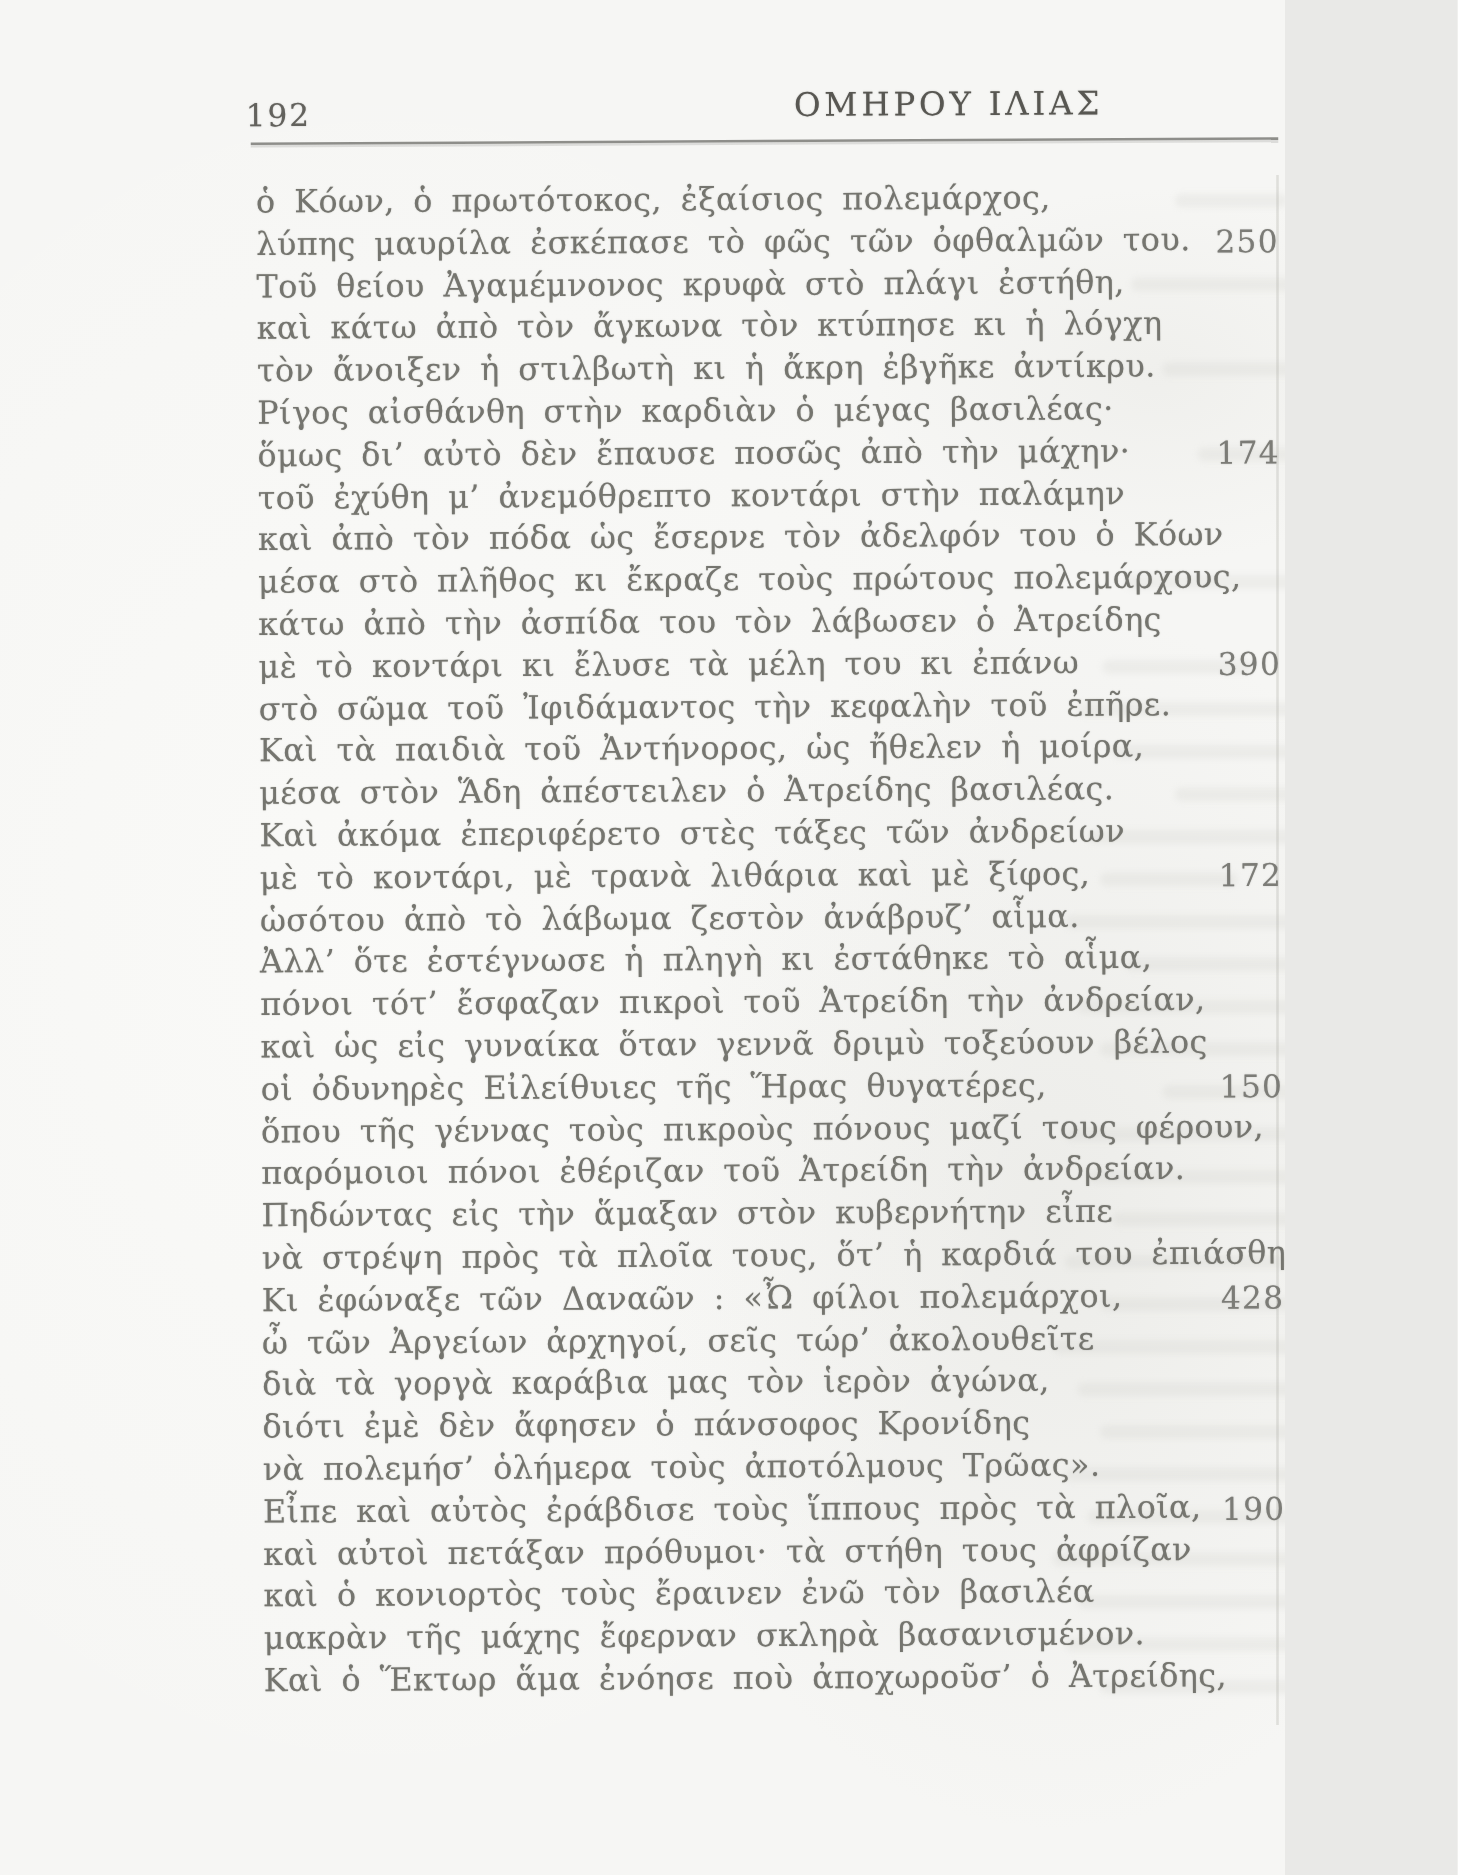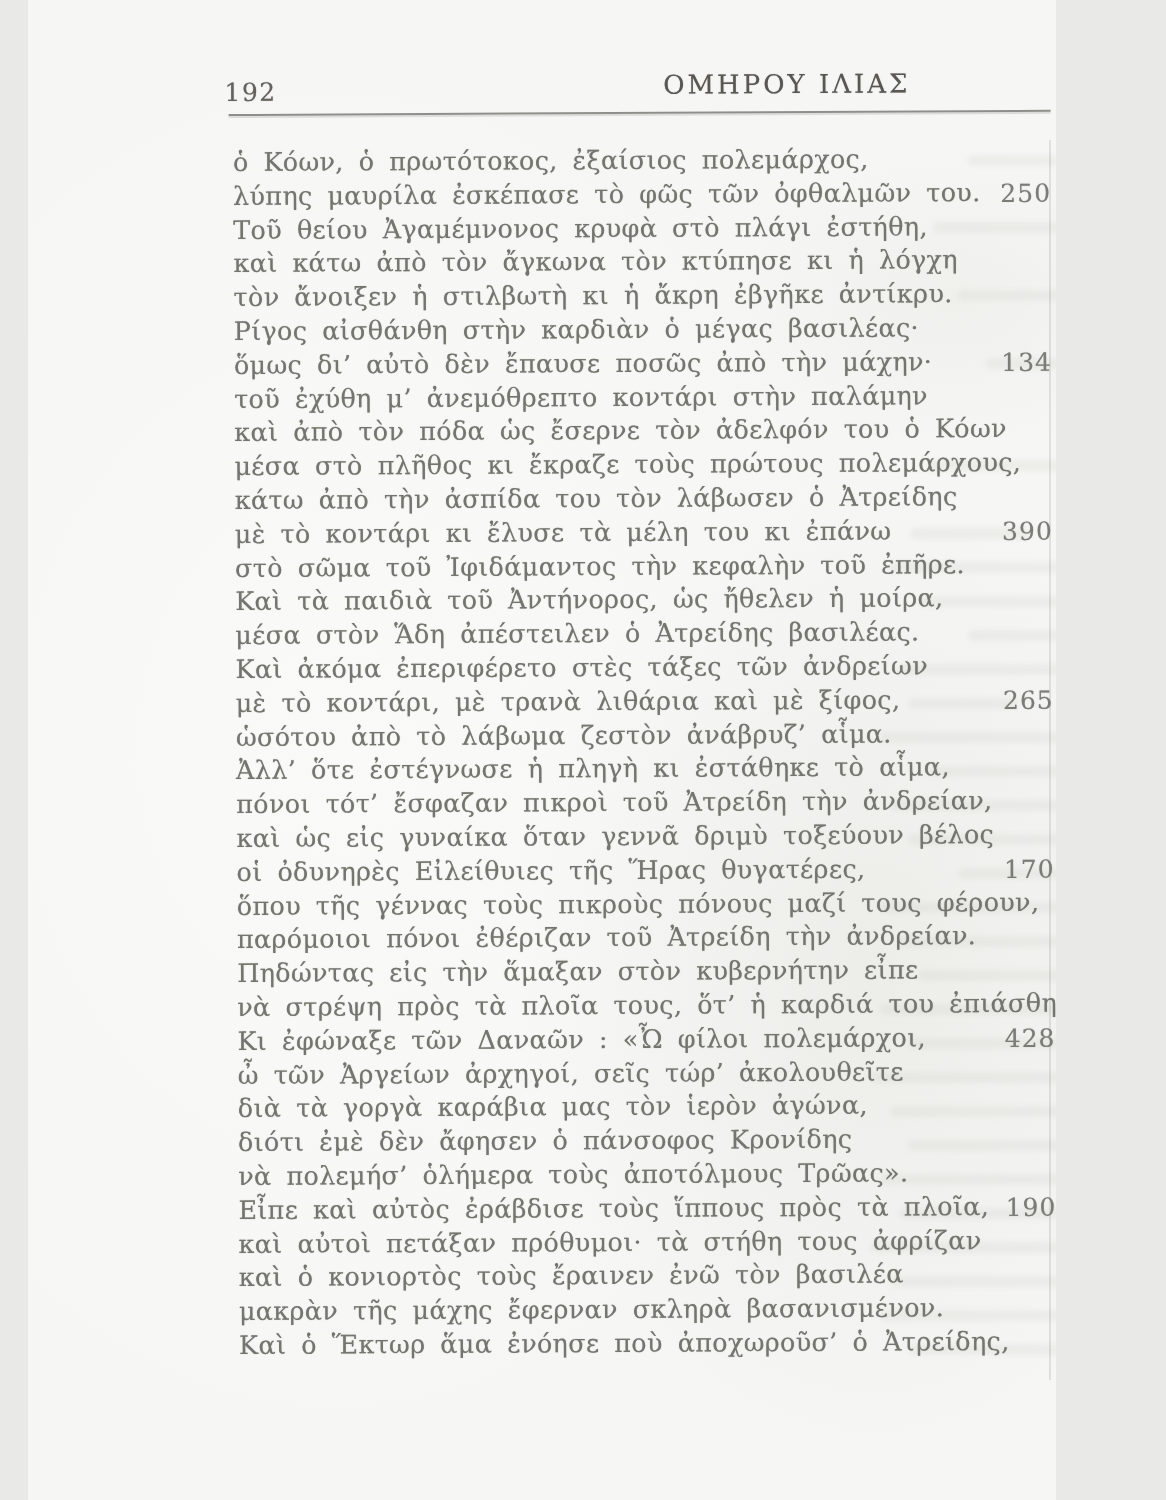--- a/index.html
+++ b/index.html
@@ -9,21 +9,20 @@
     position: relative;
     width: 1028px;
     height: 1500px;
     overflow: hidden;
     background-color: #f6f6f4;
     background-image:
       radial-gradient(ellipse 500px 700px at 82% 65%, rgba(214,214,208,0.30), rgba(214,214,208,0) 70%),
       radial-gradient(ellipse 300px 200px at 90% 20%, rgba(220,220,214,0.25), rgba(220,220,214,0) 75%),
       radial-gradient(ellipse 700px 900px at 30% 50%, rgba(252,252,250,0.6), rgba(252,252,250,0) 80%);
     font-family: "DejaVu Serif", "Liberation Serif", serif;
-    margin-left: 28px;
   }
 
   .content {
     position: absolute;
     left: 0; top: 0;
     width: 100%; height: 100%;
     transform: rotate(-0.30deg);
     transform-origin: 20% 0%;
   }
 
@@ -166,36 +165,36 @@
 
     <div class="header-rule"></div>
 
     <div class="verses" id="verses">
         <div class="verse-row"><span class="verse-text">ὁ Κόων, ὁ πρωτότοκος, ἐξαίσιος πολεμάρχος,</span></div>
         <div class="verse-row"><span class="verse-text">λύπης μαυρίλα ἐσκέπασε τὸ φῶς τῶν ὀφθαλμῶν του.</span><span class="verse-num">250</span></div>
         <div class="verse-row"><span class="verse-text">Τοῦ θείου Ἀγαμέμνονος κρυφὰ στὸ πλάγι ἐστήθη,</span></div>
         <div class="verse-row"><span class="verse-text">καὶ κάτω ἀπὸ τὸν ἄγκωνα τὸν κτύπησε κι ἡ λόγχη</span></div>
         <div class="verse-row"><span class="verse-text">τὸν ἄνοιξεν ἡ στιλβωτὴ κι ἡ ἄκρη ἐβγῆκε ἀντίκρυ.</span></div>
         <div class="verse-row"><span class="verse-text">Ρίγος αἰσθάνθη στὴν καρδιὰν ὁ μέγας βασιλέας·</span></div>
-        <div class="verse-row"><span class="verse-text">ὅμως δι’ αὐτὸ δὲν ἔπαυσε ποσῶς ἀπὸ τὴν μάχην·</span><span class="verse-num">134</span></div>
+        <div class="verse-row"><span class="verse-text">ὅμως δι’ αὐτὸ δὲν ἔπαυσε ποσῶς ἀπὸ τὴν μάχην·</span><span class="verse-num">174</span></div>
         <div class="verse-row"><span class="verse-text">τοῦ ἐχύθη μ’ ἀνεμόθρεπτο κοντάρι στὴν παλάμην</span></div>
         <div class="verse-row"><span class="verse-text">καὶ ἀπὸ τὸν πόδα ὡς ἔσερνε τὸν ἀδελφόν του ὁ Κόων</span></div>
         <div class="verse-row"><span class="verse-text">μέσα στὸ πλῆθος κι ἔκραζε τοὺς πρώτους πολεμάρχους,</span></div>
         <div class="verse-row"><span class="verse-text">κάτω ἀπὸ τὴν ἀσπίδα του τὸν λάβωσεν ὁ Ἀτρείδης</span></div>
         <div class="verse-row"><span class="verse-text">μὲ τὸ κοντάρι κι ἔλυσε τὰ μέλη του κι ἐπάνω</span><span class="verse-num">390</span></div>
         <div class="verse-row"><span class="verse-text">στὸ σῶμα τοῦ Ἰφιδάμαντος τὴν κεφαλὴν τοῦ ἐπῆρε.</span></div>
         <div class="verse-row"><span class="verse-text">Καὶ τὰ παιδιὰ τοῦ Ἀντήνορος, ὡς ἤθελεν ἡ μοίρα,</span></div>
         <div class="verse-row"><span class="verse-text">μέσα στὸν Ἅδη ἀπέστειλεν ὁ Ἀτρείδης βασιλέας.</span></div>
         <div class="verse-row"><span class="verse-text">Καὶ ἀκόμα ἐπεριφέρετο στὲς τάξες τῶν ἀνδρείων</span></div>
-        <div class="verse-row"><span class="verse-text">μὲ τὸ κοντάρι, μὲ τρανὰ λιθάρια καὶ μὲ ξίφος,</span><span class="verse-num">265</span></div>
+        <div class="verse-row"><span class="verse-text">μὲ τὸ κοντάρι, μὲ τρανὰ λιθάρια καὶ μὲ ξίφος,</span><span class="verse-num">172</span></div>
         <div class="verse-row"><span class="verse-text">ὡσότου ἀπὸ τὸ λάβωμα ζεστὸν ἀνάβρυζ’ αἷμα.</span></div>
         <div class="verse-row"><span class="verse-text">Ἀλλ’ ὅτε ἐστέγνωσε ἡ πληγὴ κι ἐστάθηκε τὸ αἷμα,</span></div>
         <div class="verse-row"><span class="verse-text">πόνοι τότ’ ἔσφαζαν πικροὶ τοῦ Ἀτρείδη τὴν ἀνδρείαν,</span></div>
         <div class="verse-row"><span class="verse-text">καὶ ὡς εἰς γυναίκα ὅταν γεννᾶ δριμὺ τοξεύουν βέλος</span></div>
-        <div class="verse-row"><span class="verse-text">οἱ ὀδυνηρὲς Εἰλείθυιες τῆς Ἥρας θυγατέρες,</span><span class="verse-num">170</span></div>
+        <div class="verse-row"><span class="verse-text">οἱ ὀδυνηρὲς Εἰλείθυιες τῆς Ἥρας θυγατέρες,</span><span class="verse-num">150</span></div>
         <div class="verse-row"><span class="verse-text">ὅπου τῆς γέννας τοὺς πικροὺς πόνους μαζί τους φέρουν,</span></div>
         <div class="verse-row"><span class="verse-text">παρόμοιοι πόνοι ἐθέριζαν τοῦ Ἀτρείδη τὴν ἀνδρείαν.</span></div>
         <div class="verse-row"><span class="verse-text">Πηδώντας εἰς τὴν ἅμαξαν στὸν κυβερνήτην εἶπε</span></div>
         <div class="verse-row"><span class="verse-text">νὰ στρέψη πρὸς τὰ πλοῖα τους, ὅτ’ ἡ καρδιά του ἐπιάσθη.</span></div>
         <div class="verse-row"><span class="verse-text">Κι ἐφώναξε τῶν Δαναῶν : «Ὦ φίλοι πολεμάρχοι,</span><span class="verse-num">428</span></div>
         <div class="verse-row"><span class="verse-text">ὦ τῶν Ἀργείων ἀρχηγοί, σεῖς τώρ’ ἀκολουθεῖτε</span></div>
         <div class="verse-row"><span class="verse-text">διὰ τὰ γοργὰ καράβια μας τὸν ἱερὸν ἀγώνα,</span></div>
         <div class="verse-row"><span class="verse-text">διότι ἐμὲ δὲν ἄφησεν ὁ πάνσοφος Κρονίδης</span></div>
         <div class="verse-row"><span class="verse-text">νὰ πολεμήσ’ ὁλήμερα τοὺς ἀποτόλμους Τρῶας».</span></div>
         <div class="verse-row"><span class="verse-text">Εἶπε καὶ αὐτὸς ἐράβδισε τοὺς ἵππους πρὸς τὰ πλοῖα,</span><span class="verse-num">190</span></div>

